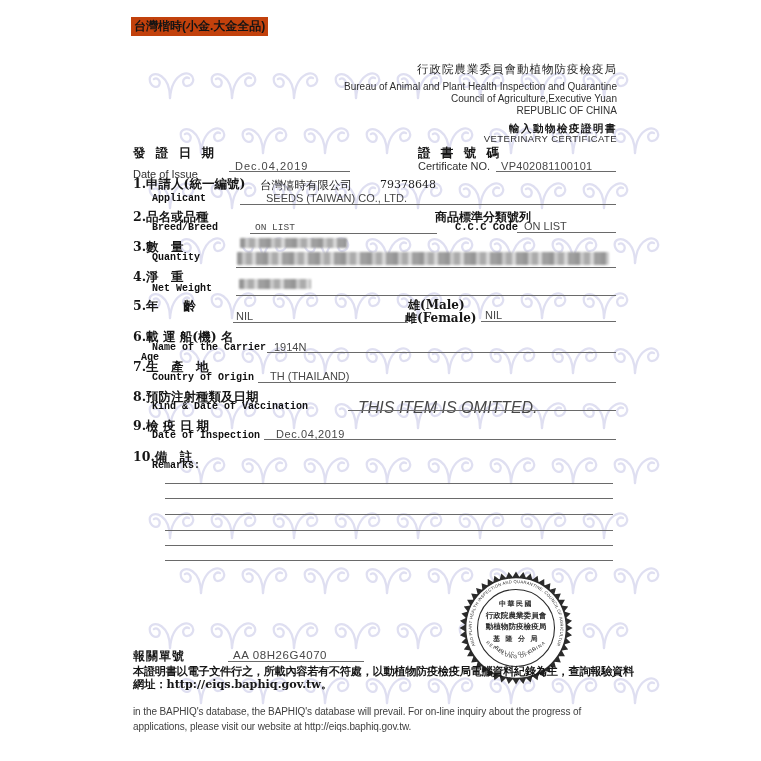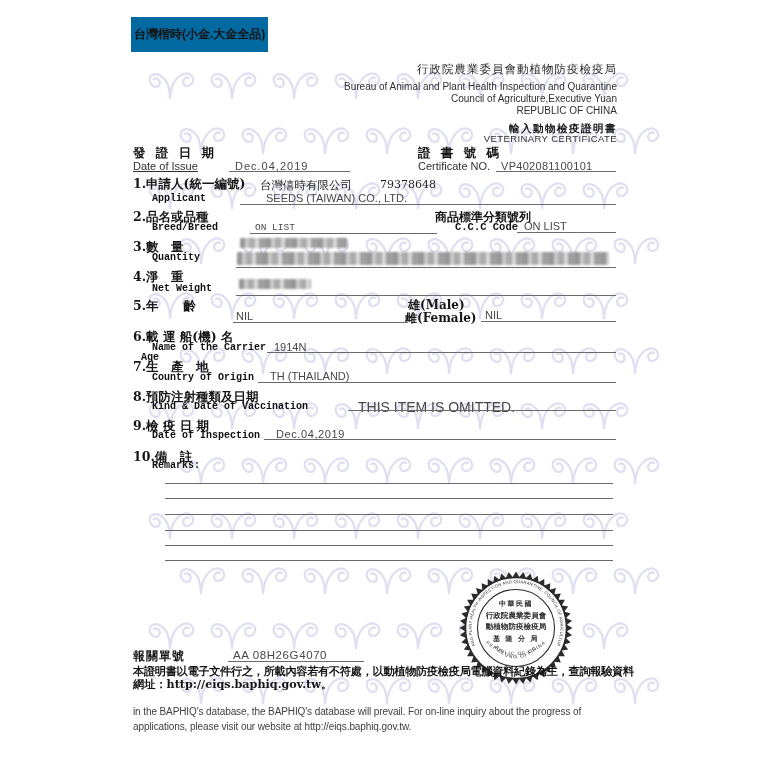--- a/index.html
+++ b/index.html
@@ -12,21 +12,21 @@
   
   .en{font-family:"Liberation Sans","DejaVu Sans",sans-serif;color:#303030;font-size:11px;}
   
   .mono{font-family:"Liberation Mono","DejaVu Sans Mono",monospace;font-weight:700;color:#101010;font-size:10px;letter-spacing:0;}
   .mono-val{font-family:"Liberation Mono","DejaVu Sans Mono",monospace;font-weight:400;color:#4a4a4a;font-size:9.5px;}
   
   .val{font-family:"Liberation Sans","DejaVu Sans",sans-serif;color:#474747;font-size:10.5px;}
   .rule{position:absolute;border-bottom:1.2px solid #6a6a6a;height:0;}
   .blur{position:absolute;filter:blur(.8px);border-radius:1px;
         background:repeating-linear-gradient(90deg,#969696 0 5px,#c9c9c9 5px 9px,#ababab 9px 15px,#d8d8d8 15px 19px,#9f9f9f 19px 26px);}
-  .hl{background:#0369a1;font-weight:700;color:#141414;font-size:12px;padding:9px 3px;
+  .hl{background:#c2410c;font-weight:700;color:#141414;font-size:12px;padding:1px 3px;
       font-family:"Liberation Sans","DejaVu Sans",sans-serif;}
   .hdr-center{left:133px;width:484px;text-align:right;}
   #watermark{position:absolute;left:0;top:0;width:761px;height:761px;z-index:0;}
   #content{position:absolute;left:0;top:0;width:761px;height:761px;z-index:1;}
   .wm{position:absolute;}
   svg text{font-family:"Liberation Sans","DejaVu Sans",sans-serif;}
   .seal-zh{font-family:"DejaVu Serif","Liberation Serif",serif;font-weight:700;}
 </style>
 </head>
 <body>
@@ -616,21 +616,21 @@
     <span class="abs hl" style="left:131px;top:17px;">台灣楷時(小金.大金全品)</span>
 
     <div class="abs hdr-center zh-reg" style="top:62px;font-size:11.5px;letter-spacing:1px;">行政院農業委員會動植物防疫檢疫局</div>
     <div class="abs hdr-center en" style="top:81px;font-size:10px;">Bureau of Animal and Plant Health Inspection and Quarantine</div>
     <div class="abs hdr-center en" style="top:93px;font-size:10px;">Council of Agriculture,Executive Yuan</div>
     <div class="abs hdr-center en" style="top:105px;font-size:10px;">REPUBLIC OF CHINA</div>
     <div class="abs hdr-center zh" style="top:122px;font-size:10.5px;letter-spacing:1.5px;">輸入動物檢疫證明書</div>
     <div class="abs hdr-center en" style="top:133px;font-size:9.5px;letter-spacing:.4px;">VETERINARY CERTIFICATE</div>
 
     <span class="abs zh" style="left:133px;top:145px;letter-spacing:3px;">發 證 日 期</span>
-    <span class="abs en" style="left:133px;top:160px;text-decoration:underline;">Date of Issue</span>
+    <span class="abs en" style="left:133px;top:168px;">Date of Issue</span>
     <span class="abs val" style="left:235px;top:160px;font-size:11px;letter-spacing:1px;">Dec.04,2019</span>
     <div class="rule" style="left:229px;top:171px;width:121px;"></div>
 
     <span class="abs zh" style="left:418px;top:145px;letter-spacing:3px;">證 書 號 碼</span>
     <span class="abs en" style="left:418px;top:160px;">Certificate NO.</span>
     <span class="abs val" style="left:501px;top:160px;font-size:11px;letter-spacing:.3px;">VP402081100101</span>
     <div class="rule" style="left:496px;top:171px;width:120px;"></div>
 
     <span class="abs zh" style="left:133px;top:176px;">1.申請人(統一編號)</span>
     <span class="abs zh-reg" style="left:260px;top:178px;font-size:11.5px;">台灣僖時有限公司</span>
@@ -673,21 +673,21 @@
     <span class="abs val" style="left:274px;top:341px;font-size:11px;">1914N</span>
     <div class="rule" style="left:267px;top:352px;width:349px;"></div>
 
     <span class="abs zh" style="left:133px;top:359px;">7.生　產　地</span>
     <span class="abs mono" style="left:152px;top:372px;">Country of Origin</span>
     <span class="abs val" style="left:270px;top:370px;font-size:11px;">TH (THAILAND)</span>
     <div class="rule" style="left:258px;top:382px;width:358px;"></div>
 
     <span class="abs zh" style="left:133px;top:389px;">8.預防注射種類及日期</span>
     <span class="abs mono" style="left:152px;top:401px;">Kind &amp; Date of Vaccination</span>
-    <span class="abs val" style="left:358px;top:399px;font-size:14px;">THIS ITEM IS OMITTED.</span>
+    <span class="abs val" style="left:358px;top:399px;font-size:16px;font-style:italic;">THIS ITEM IS OMITTED.</span>
     <div class="rule" style="left:348px;top:410px;width:268px;"></div>
 
     <span class="abs zh" style="left:133px;top:418px;">9.檢 疫 日 期</span>
     <span class="abs mono" style="left:152px;top:430px;">Date of Inspection</span>
     <span class="abs val" style="left:276px;top:428px;font-size:11px;letter-spacing:.6px;">Dec.04,2019</span>
     <div class="rule" style="left:264px;top:439px;width:352px;"></div>
 
     <span class="abs zh" style="left:133px;top:449px;">10.備　註</span>
     <span class="abs mono" style="left:152px;top:460px;">Remarks:</span>
     <div class="rule" style="left:165px;top:483px;width:448px;"></div>

